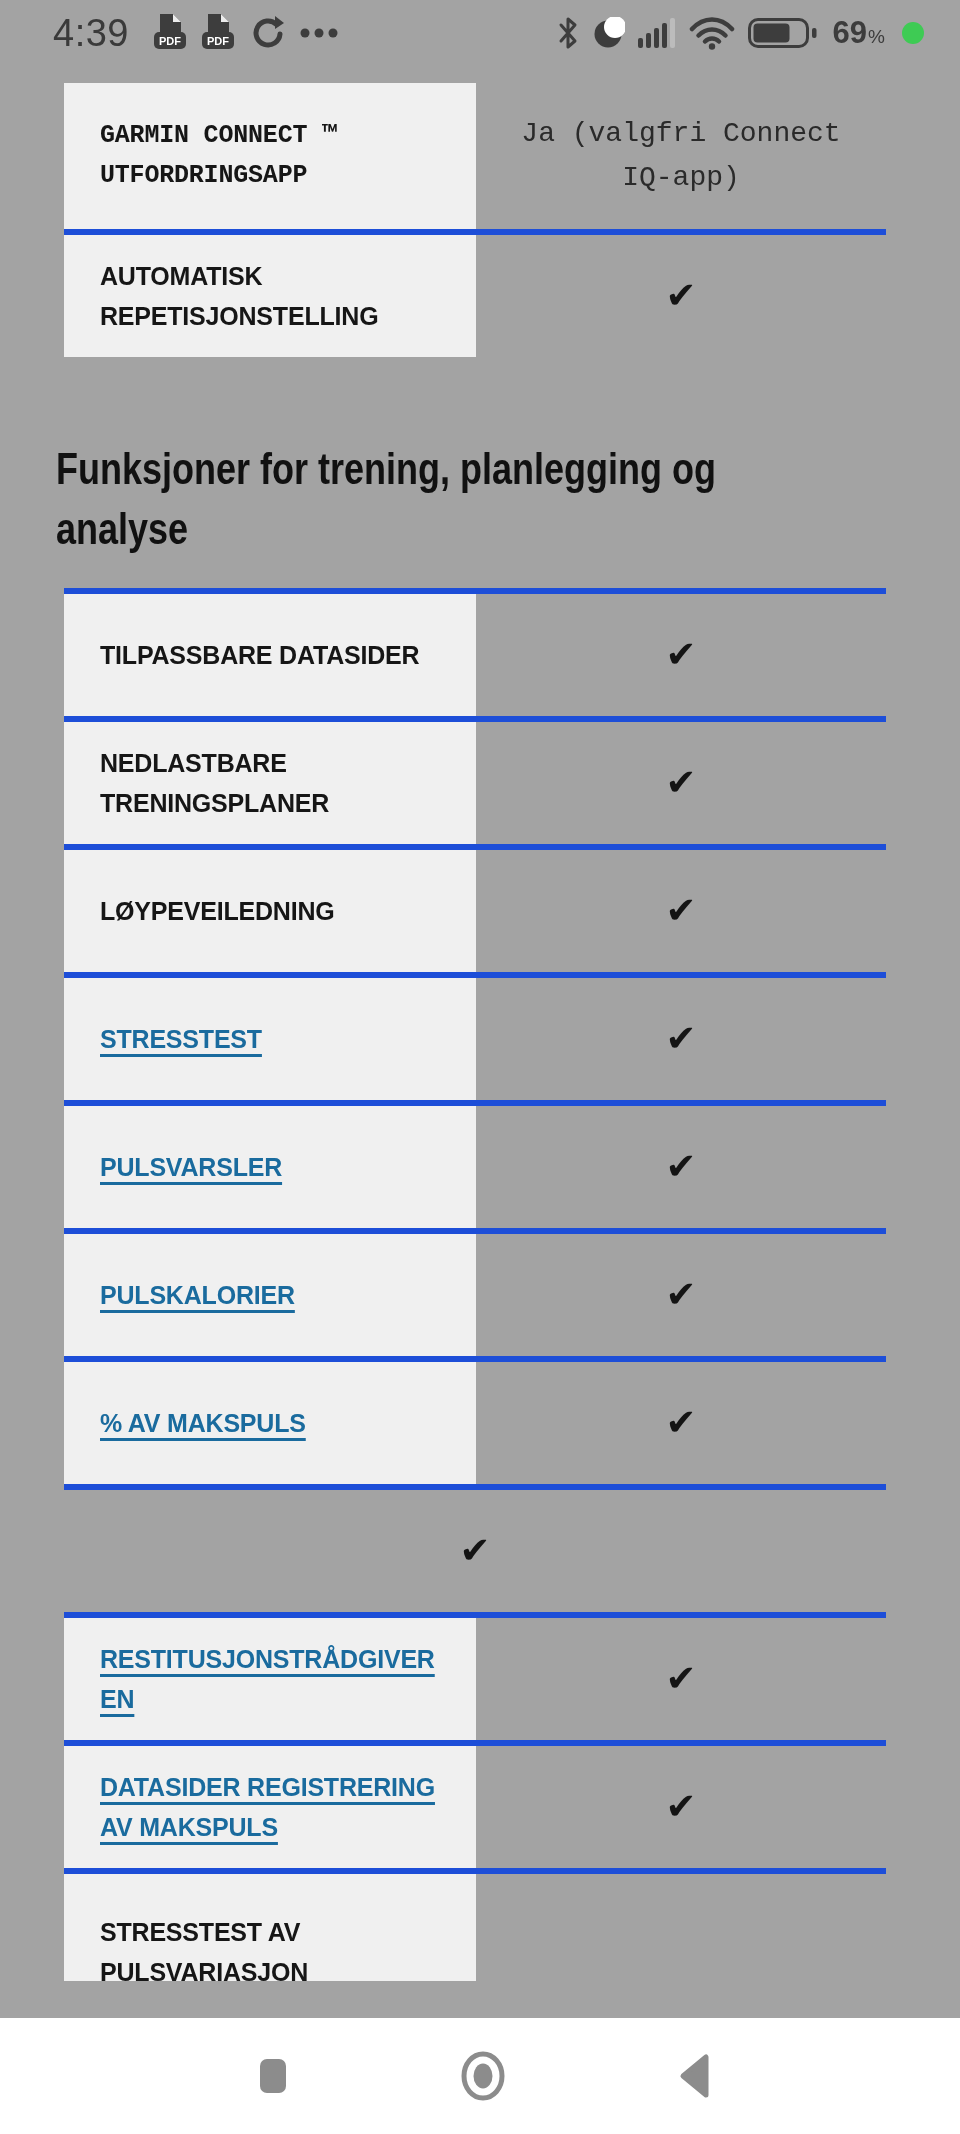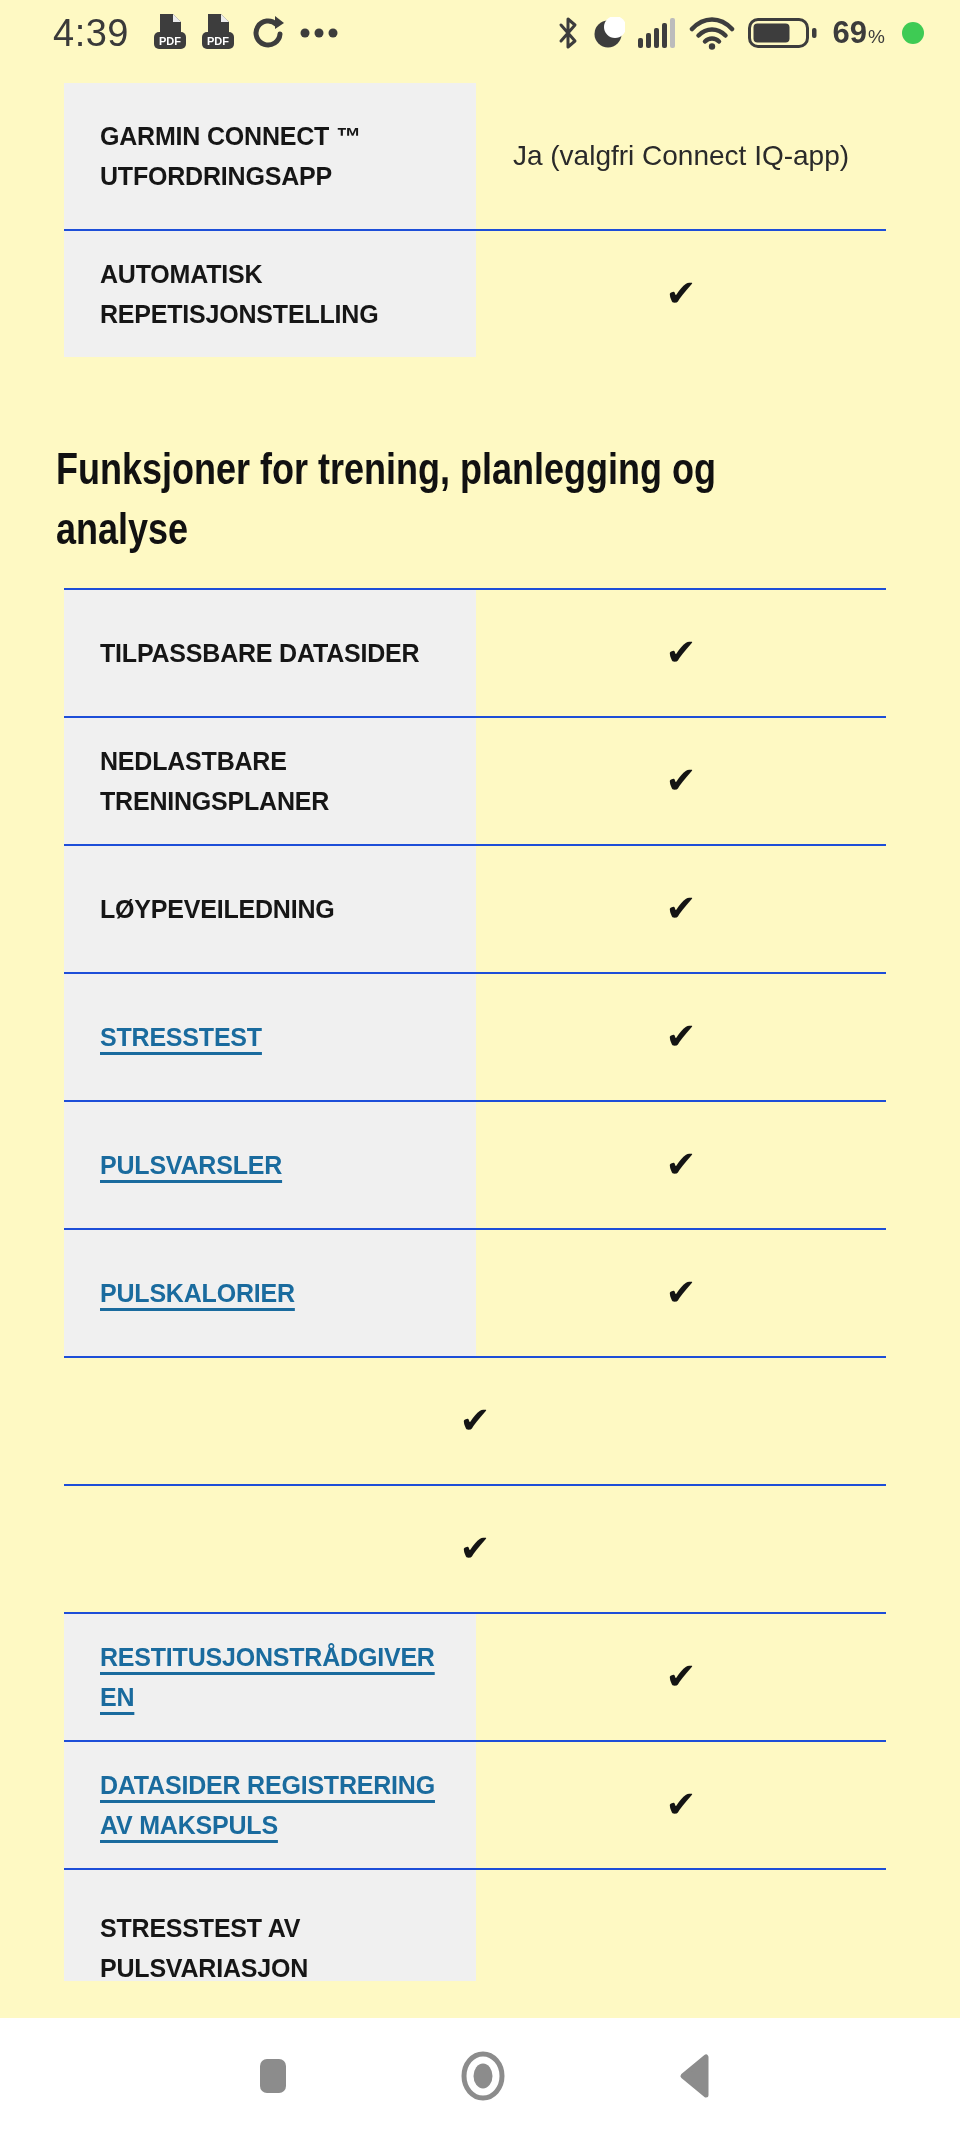--- a/index.html
+++ b/index.html
@@ -1,20 +1,20 @@
 <!DOCTYPE html>
 <html><head>
 <meta charset="utf-8">
 <style>
   * { box-sizing: border-box; margin: 0; padding: 0; }
   html,body { background:#ffffff; }
   .screen {
     position: relative;
     width: 960px; height: 2134px;
-    background:#fef9c3;
+    background:#a3a3a3;
     font-family: "Liberation Sans", "DejaVu Sans", sans-serif;
     overflow: hidden;
     margin: 0 auto;
   }
 
   
   .status-bar {
     height: 60px; width: 100%;
     display: flex; align-items: center; justify-content: space-between;
     padding: 6px 36px 0 53px;
@@ -25,22 +25,22 @@
   .sb-icon { display: inline-flex; align-items: center; justify-content: center; }
   .pct { display:flex; align-items: baseline; color:#3c3c3c; margin-left: 2px; }
   .pct-num { font-size: 31px; font-weight: bold; }
   .pct-sign { font-size: 19px; margin-left: 1px; }
   .green-dot { width: 22px; height: 22px; border-radius: 50%; background: #3ecb54; margin-left: 4px; }
 
   
   .content { margin-top: 23px; }
 
   .feature-table { margin-left: 64px; width: 822px; }
-  .t-row { display: flex; border-top: 2px solid #1d4ed8; min-height: 128px; }
-  .feature-table[data-table="0"] .t-row:first-child { border-top: none; min-height: 146px; }
+  .t-row { display: flex; border-top: 6px solid #1d4ed8; min-height: 128px; }
+  .feature-table[data-table="0"] .t-row:first-child { border-top: none; min-height: 146px; font-family: Liberation Mono, monospace; }
 
   .cell-label {
     width: 412px; flex: 0 0 412px;
     background: #f0f0f0;
     display: flex; align-items: center;
     padding: 20px 32px 20px 36px;
   }
   .cell-label span, .cell-label a {
     font-size: 25px; font-weight: bold; line-height: 40px;
     letter-spacing: -0.2px; color: #161616;
@@ -246,20 +246,23 @@
         </div>
         <div class="t-row">
           <div class="cell-label">
             <a href="#" class="feature-link">PULSKALORIER</a>
           </div>
           <div class="cell-value">
             <span class="check">✔</span>
           </div>
         </div>
         <div class="t-row">
+          <div class="cell-label">
+            <a href="#" class="feature-link">% AV MAKSPULS</a>
+          </div>
           <div class="cell-value">
             <span class="check">✔</span>
           </div>
         </div>
         <div class="t-row">
           <div class="cell-value">
             <span class="check">✔</span>
           </div>
         </div>
         <div class="t-row">

